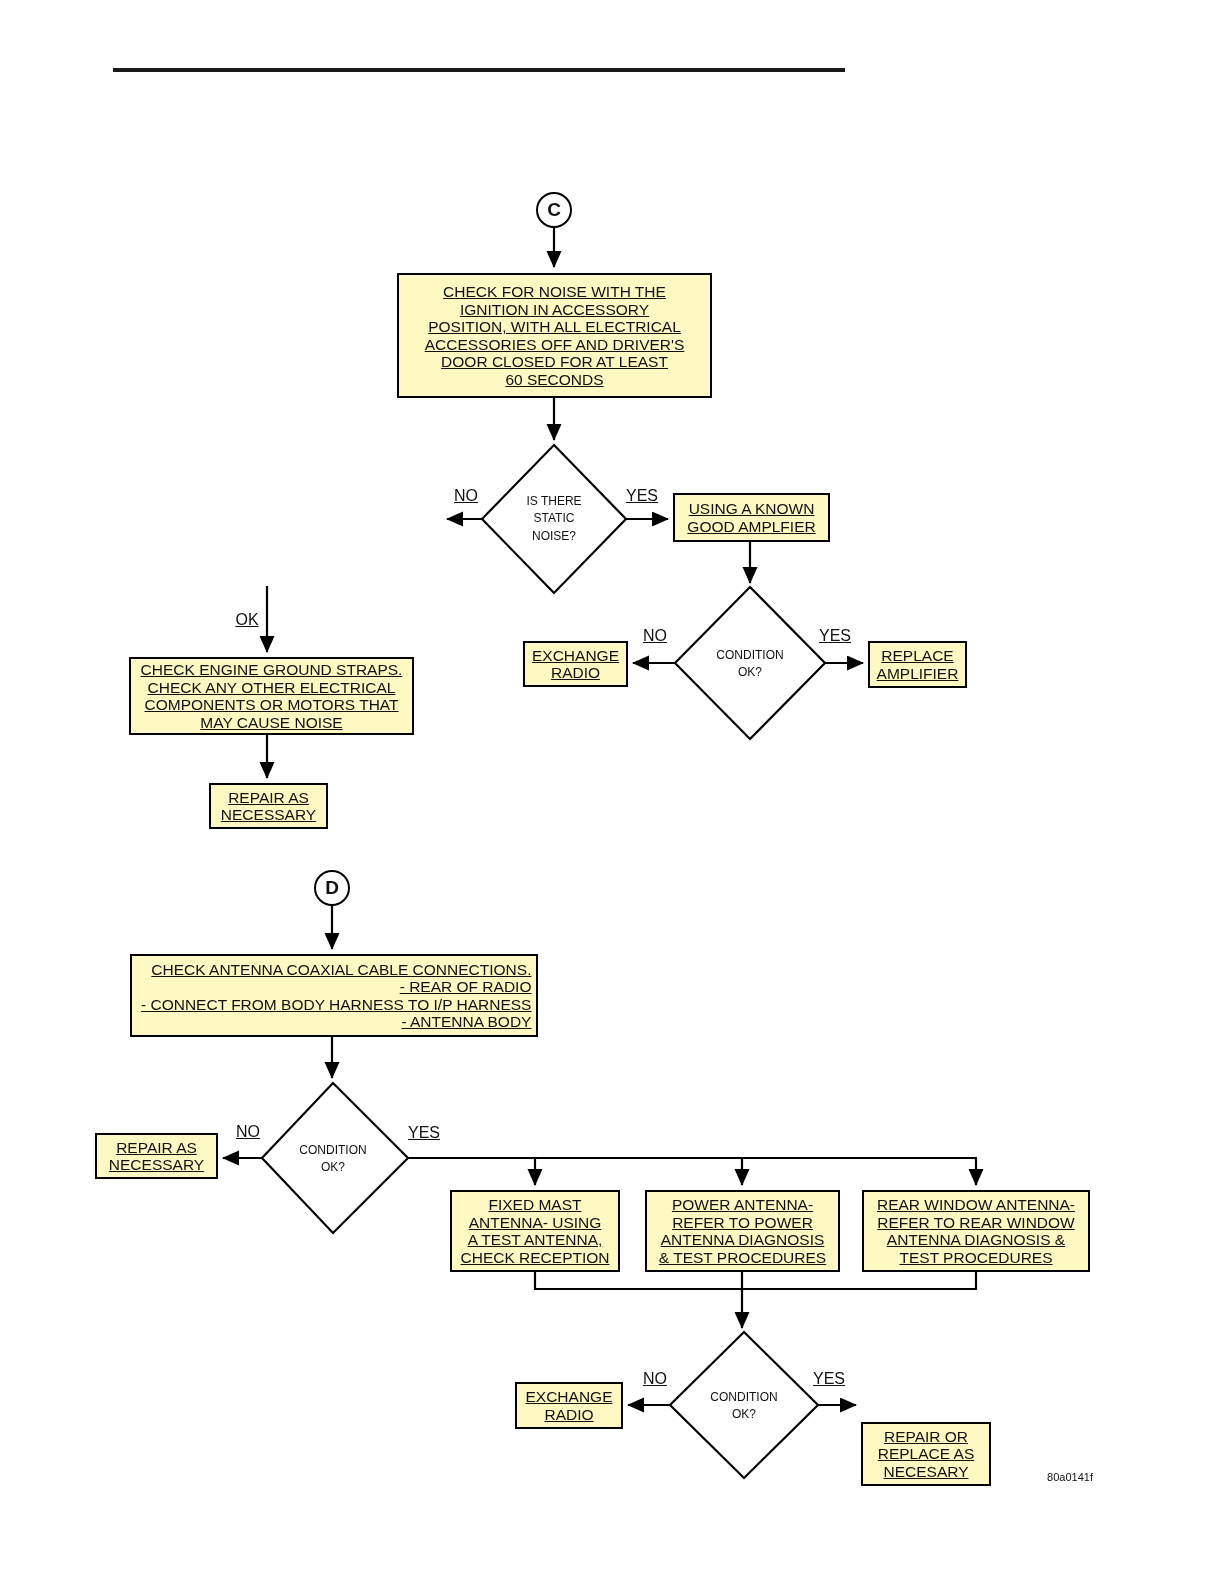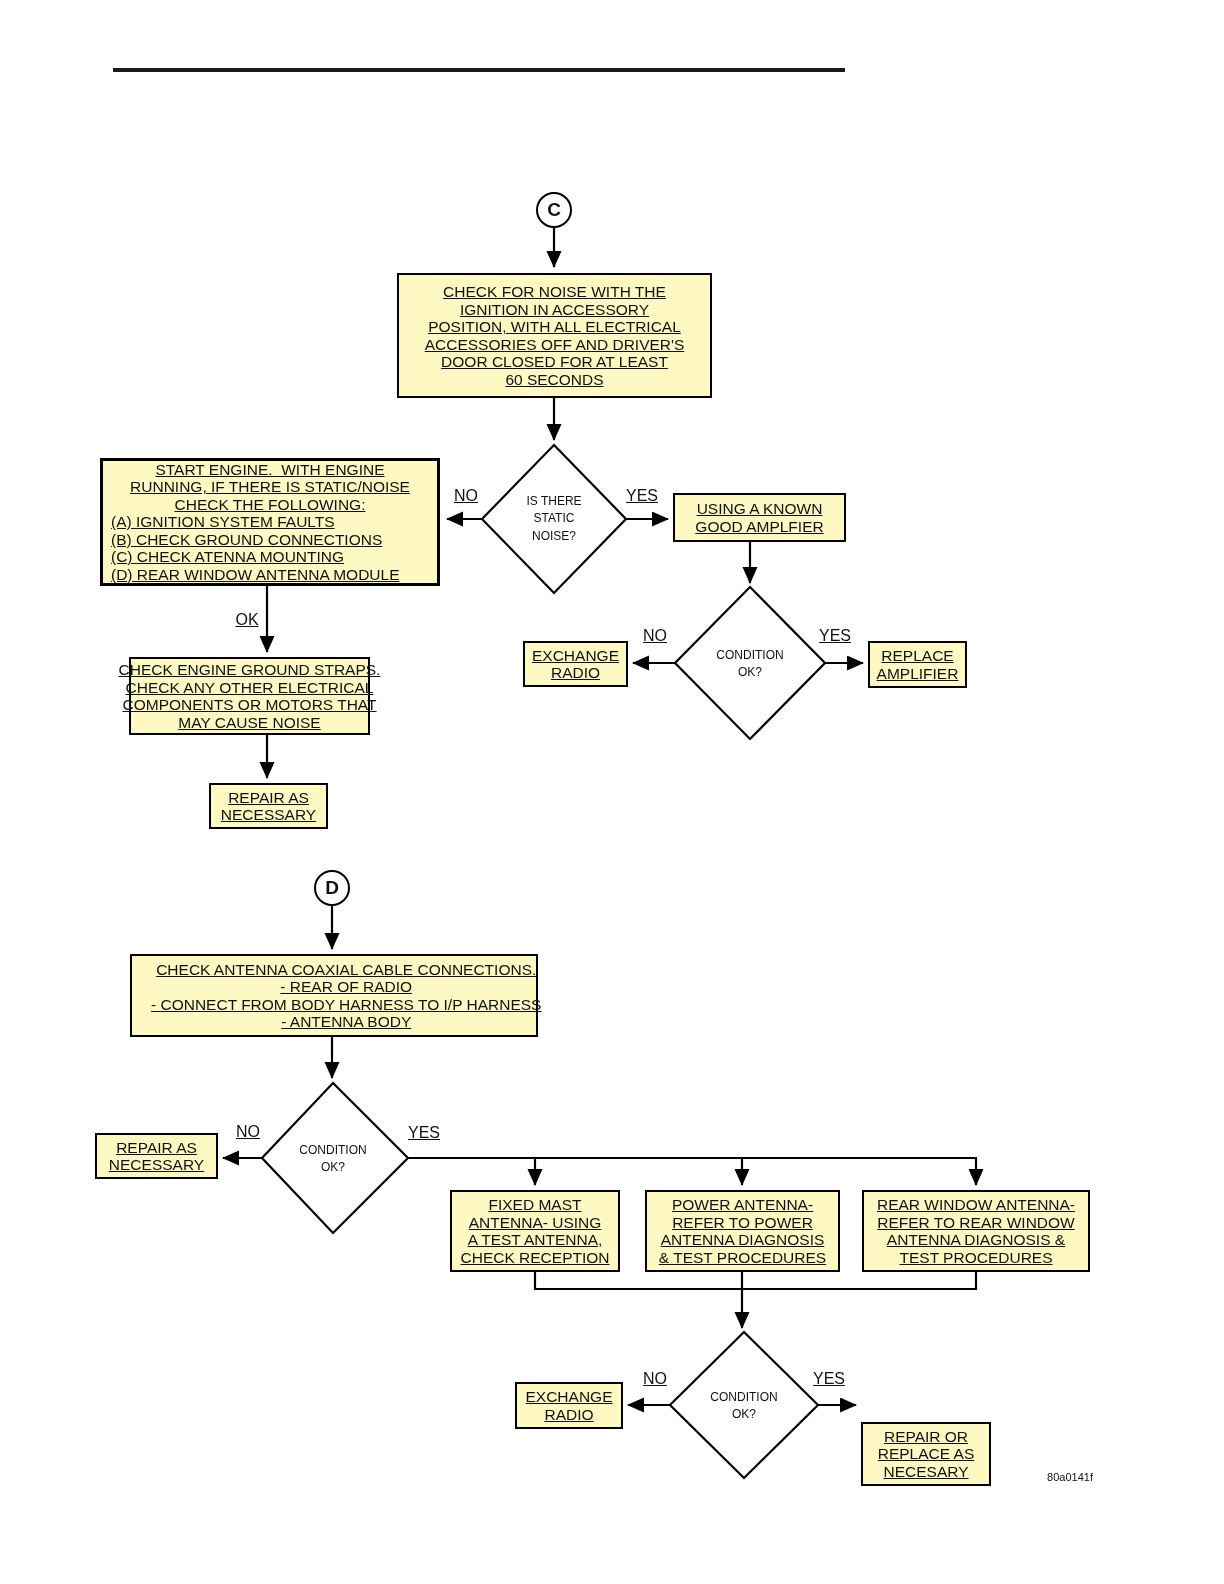--- a/index.html
+++ b/index.html
@@ -6,21 +6,21 @@
   #page{
     position:relative;width:1224px;height:1584px;background:#ffffff;
     font-family:"Liberation Sans", sans-serif;color:#111;overflow:hidden;
   }
   #wires{position:absolute;left:0;top:0;width:1224px;height:1584px;}
   .box{
     position:absolute;box-sizing:border-box;border:2.5px solid #000;background:#fef9c3;
     display:flex;align-items:center;justify-content:center;
     text-align:center;font-size:15.5px;line-height:17.5px;white-space:pre;text-decoration:underline;
   }
-  .box.leftalign{justify-content:flex-start;text-align:center;padding-left:19px;}
+  .box.leftalign{justify-content:flex-start;text-align:right;padding-left:9px;}
   .box.col{flex-direction:column;}
   .dtext{
     position:absolute;display:flex;align-items:center;justify-content:center;
     text-align:center;font-size:12px;line-height:17.5px;white-space:pre;
   }
   .lbl{position:absolute;font-size:16px;line-height:16px;text-align:center;width:52px;text-decoration:underline;}
   .conn{
     position:absolute;box-sizing:border-box;width:36px;height:36px;border:2.5px solid #000;
     border-radius:50%;background:#fff;display:flex;align-items:center;justify-content:center;
     font-size:19px;font-weight:bold;
@@ -84,36 +84,27 @@
 DOOR CLOSED FOR AT LEAST
 60 SECONDS</div>
 
   <div class="dtext" style="left:484px;top:491px;width:140px;height:56px;">IS THERE
 STATIC
 NOISE?</div>
 
   <div class="lbl" style="left:440px;top:488px;">NO</div>
   <div class="lbl" style="left:616px;top:488px;">YES</div>
 
-  <div class="box col" style="left:100px;top:458px;width:340px;height:128px;border-width:3px;">
-    <div style="text-align:center;">START ENGINE.  WITH ENGINE
-RUNNING, IF THERE IS STATIC/NOISE
-CHECK THE FOLLOWING:</div>
-    <div style="text-align:left;align-self:flex-start;padding-left:8px;">(A) IGNITION SYSTEM FAULTS
-(B) CHECK GROUND CONNECTIONS
-(C) CHECK ATENNA MOUNTING
-(D) REAR WINDOW ANTENNA MODULE</div>
-  </div>
 
-  <div class="box" style="left:673px;top:493px;width:173px;height:49px;">USING A KNOWN
+  <div class="box" style="left:673px;top:493px;width:157px;height:49px;">USING A KNOWN
 GOOD AMPLFIER</div>
 
   <div class="lbl" style="left:221px;top:612px;">OK</div>
 
-  <div class="box" style="left:129px;top:657px;width:241px;height:78px;">CHECK ENGINE GROUND STRAPS.
+  <div class="box" style="left:129px;top:657px;width:285px;height:78px;">CHECK ENGINE GROUND STRAPS.
 CHECK ANY OTHER ELECTRICAL
 COMPONENTS OR MOTORS THAT
 MAY CAUSE NOISE</div>
 
   <div class="box" style="left:209px;top:783px;width:119px;height:46px;">REPAIR AS
 NECESSARY</div>
 
   <div class="dtext" style="left:680px;top:645px;width:140px;height:38px;">CONDITION
 OK?</div>
 

